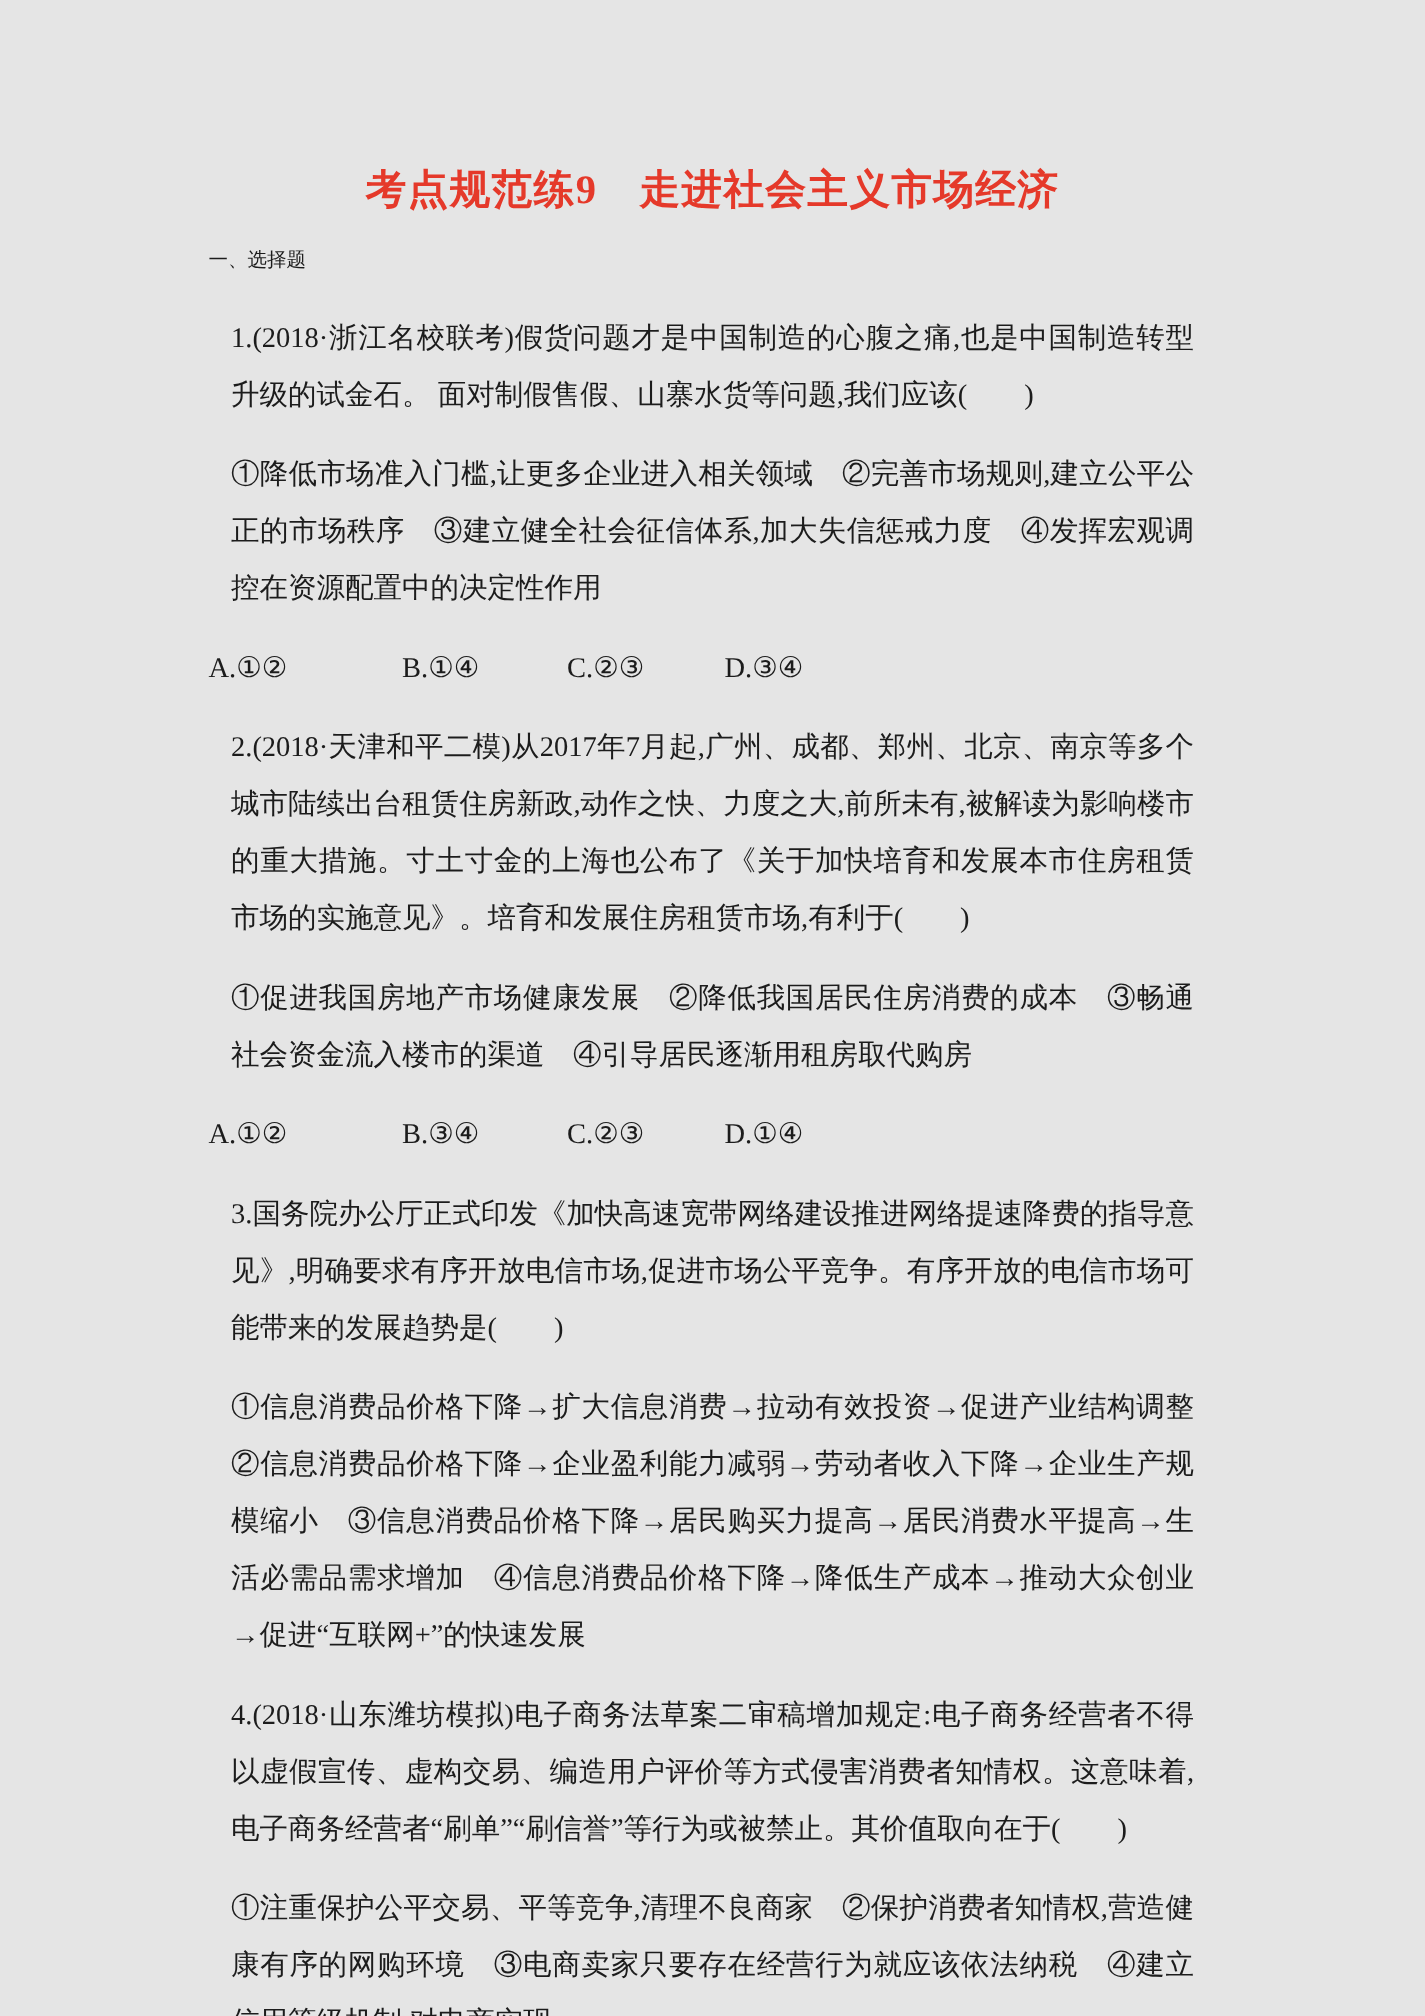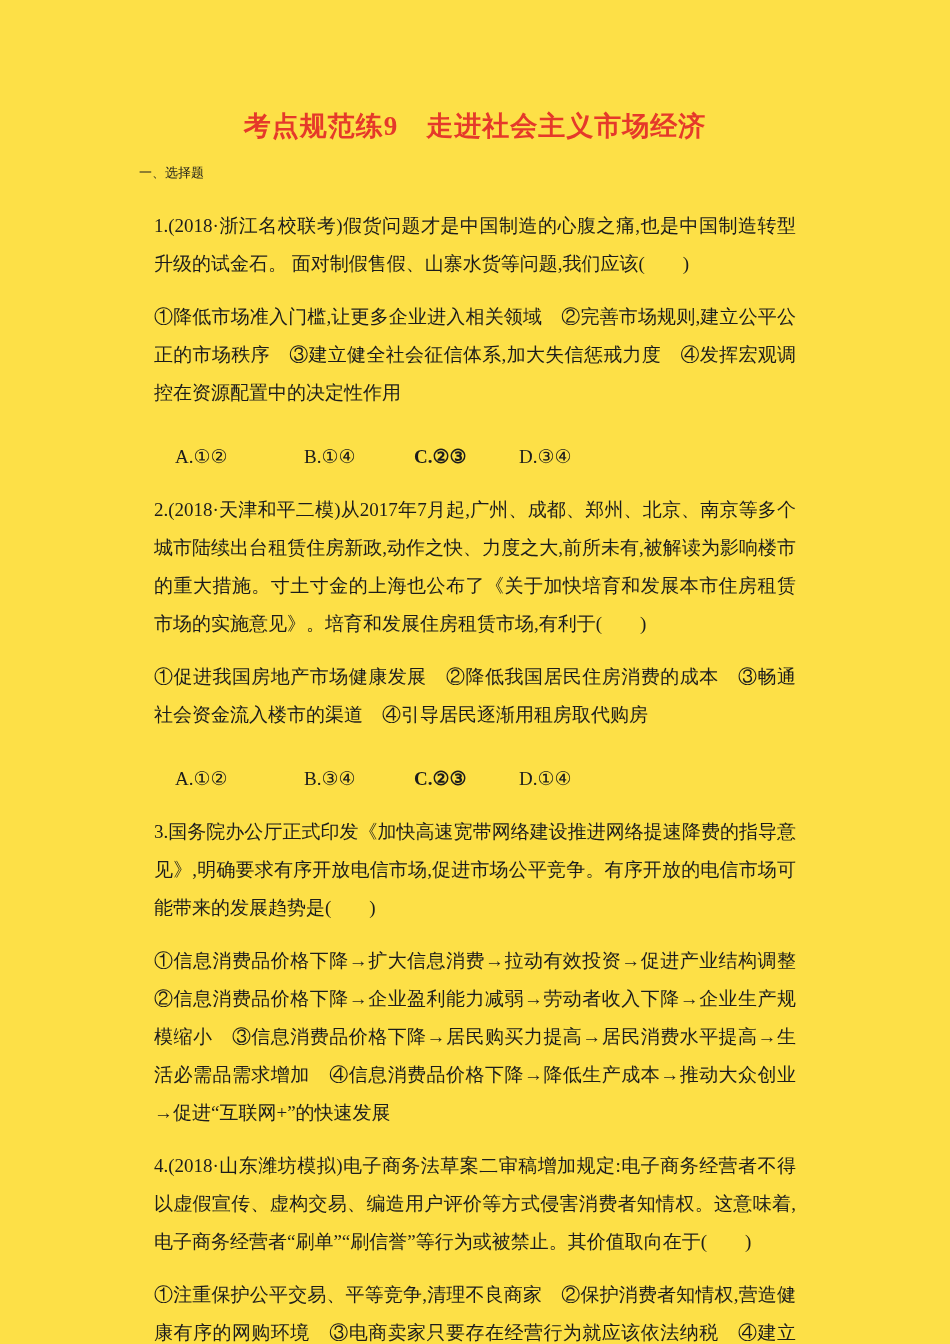--- a/index.html
+++ b/index.html
@@ -4,21 +4,21 @@
 <style>
   html, body {
     margin: 0;
     padding: 0;
     background: #ffffff;
   }
   .page {
     position: relative;
     width: 950px;
     height: 1344px;
-    background: #fde047;
+    background: #e5e5e5;
     overflow: hidden;
     font-family: "Liberation Serif", "DejaVu Serif", serif;
     color: #1c1c1c;
   }
   .content {
     width: 672px;
     margin: 0 auto;
     padding-top: 110px;
   }
   .doc-title {
@@ -42,23 +42,23 @@
     text-align: justify;
   }
   .options-row {
     font-size: 19px;
     line-height: 38px;
     white-space: nowrap;
   }
   .opt {
     display: inline-block;
   }
-  .opt-a { width: 129px; margin-left: 36px; }
-  .opt-b { width: 110px; margin-top: 11px; }
-  .opt-c { width: 105px; font-weight: bold; }
+  .opt-a { width: 129px; }
+  .opt-b { width: 110px; }
+  .opt-c { width: 105px; }
 </style>
 </head>
 <body>
 
 <div class="page">
   <div class="content">
 
     <h1 class="doc-title">考点规范练9　走进社会主义市场经济</h1>
 
     <div class="section-heading">一、选择题</div>

